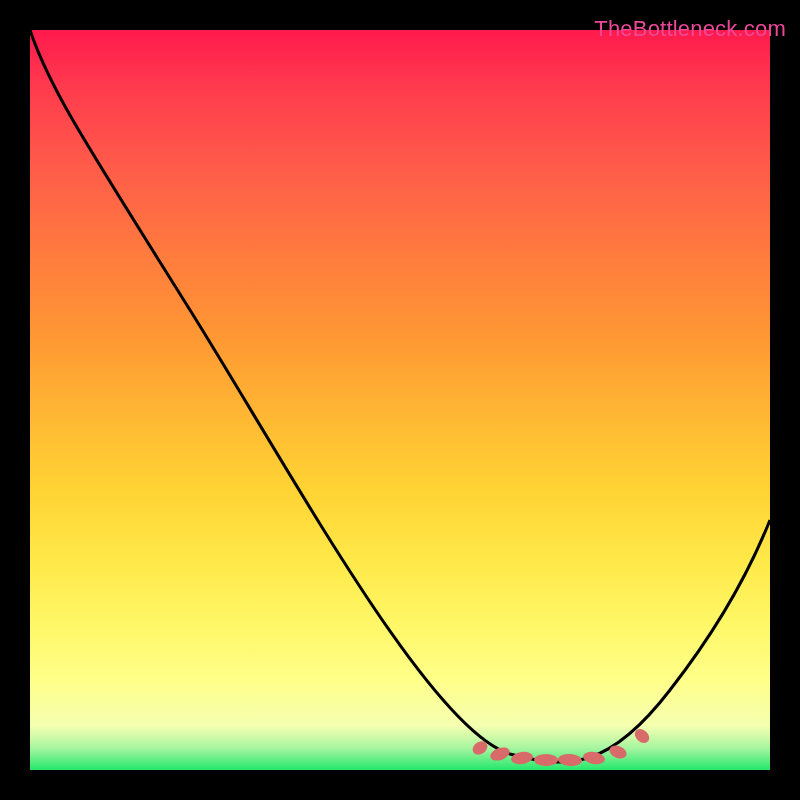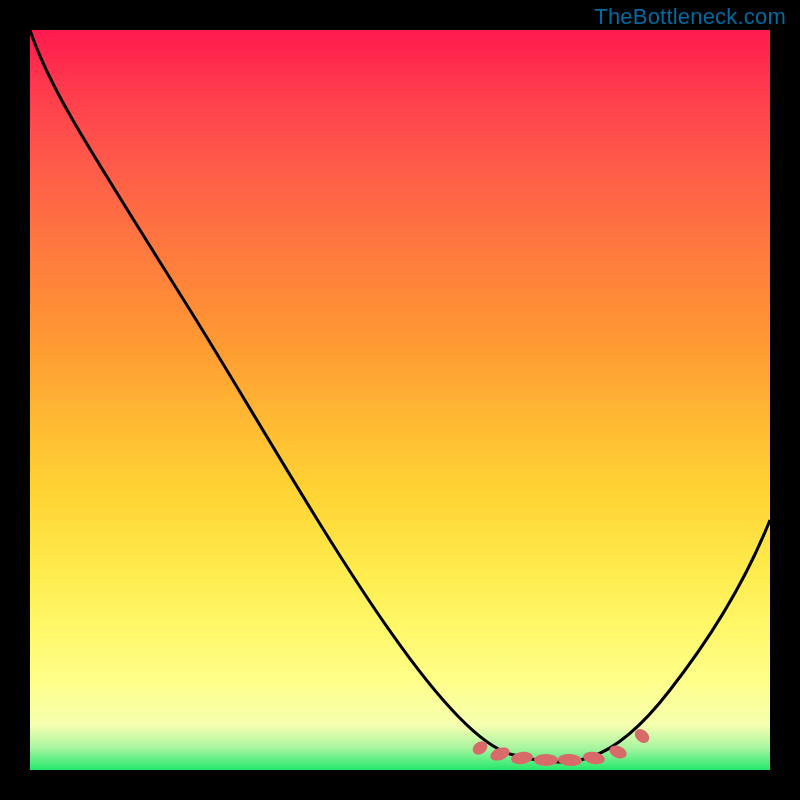--- a/index.html
+++ b/index.html
@@ -45,23 +45,23 @@
       #ffe94a 72%,
       #fff766 80%,
       #ffff8a 88%,
       #f5ffb0 94%,
       #a8f5a0 97%,
       #24e86b 100%
     );
   }
   .watermark {
     position: absolute;
-    top: 4px;
+    top: 16px;
     right: 14px;
-    color: #0369a1;
+    color: #ec4899;
     font-size: 22px;
     font-weight: 500;
     letter-spacing: 0.2px;
     user-select: none;
   }
   svg.curve {
     position: absolute;
     left: 0;
     top: 0;
     width: 100%;

